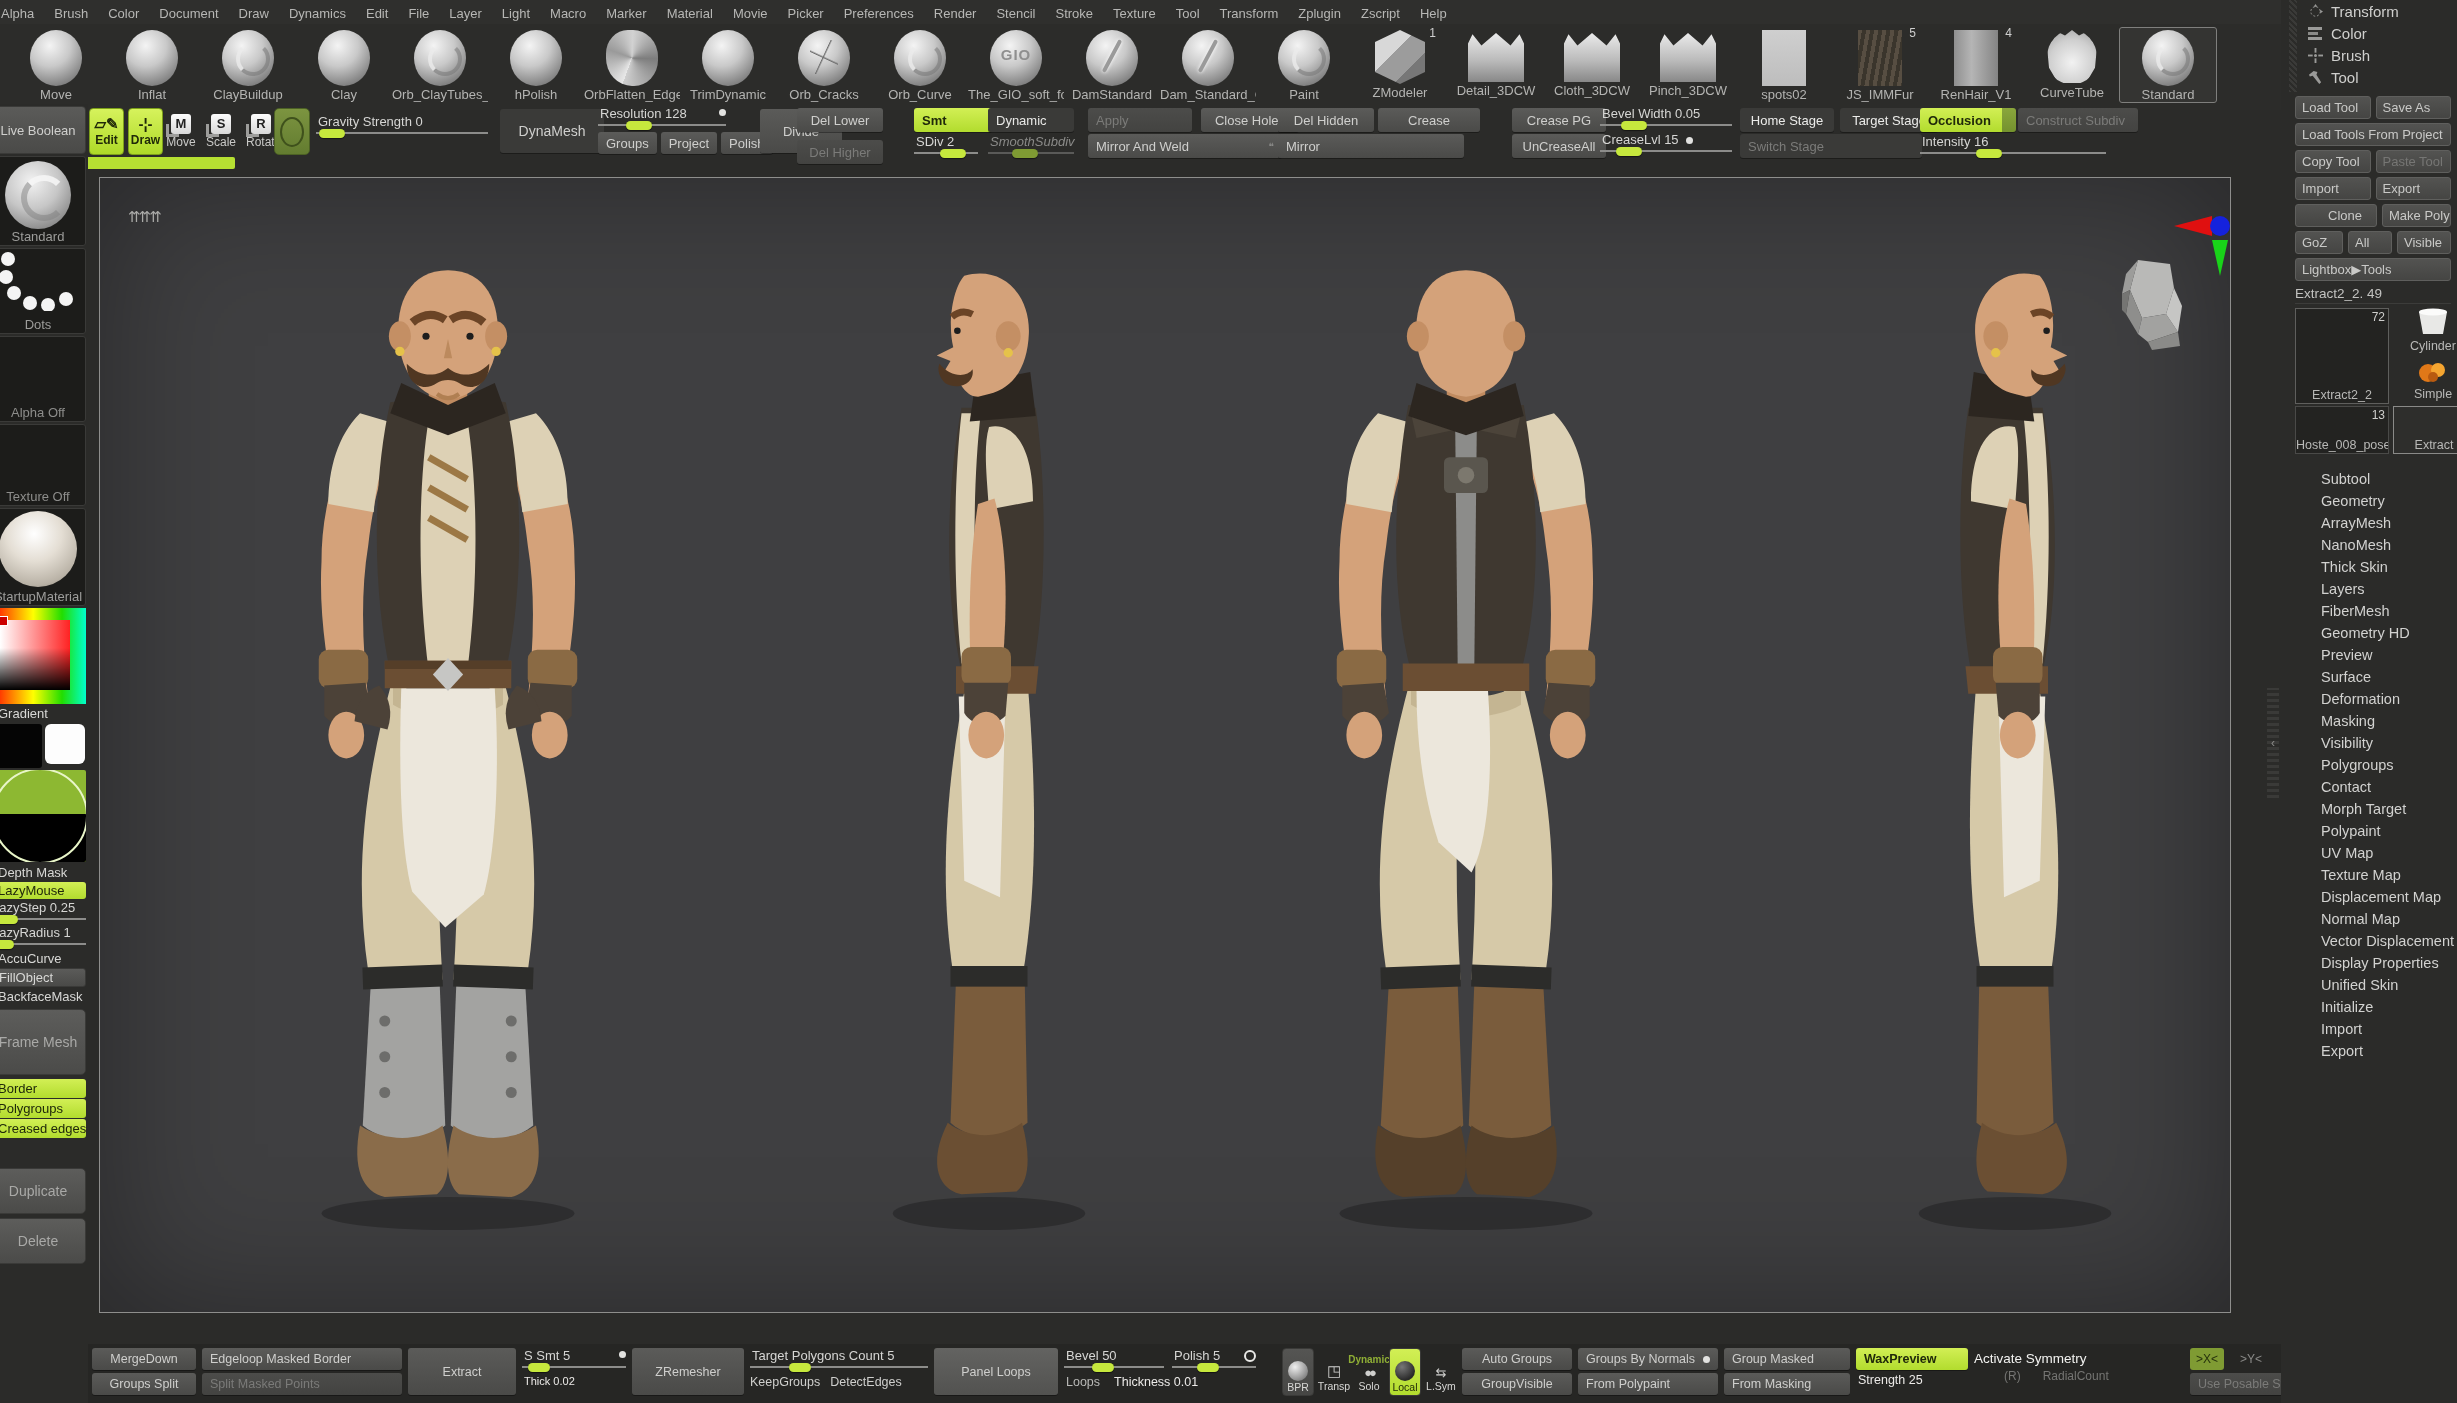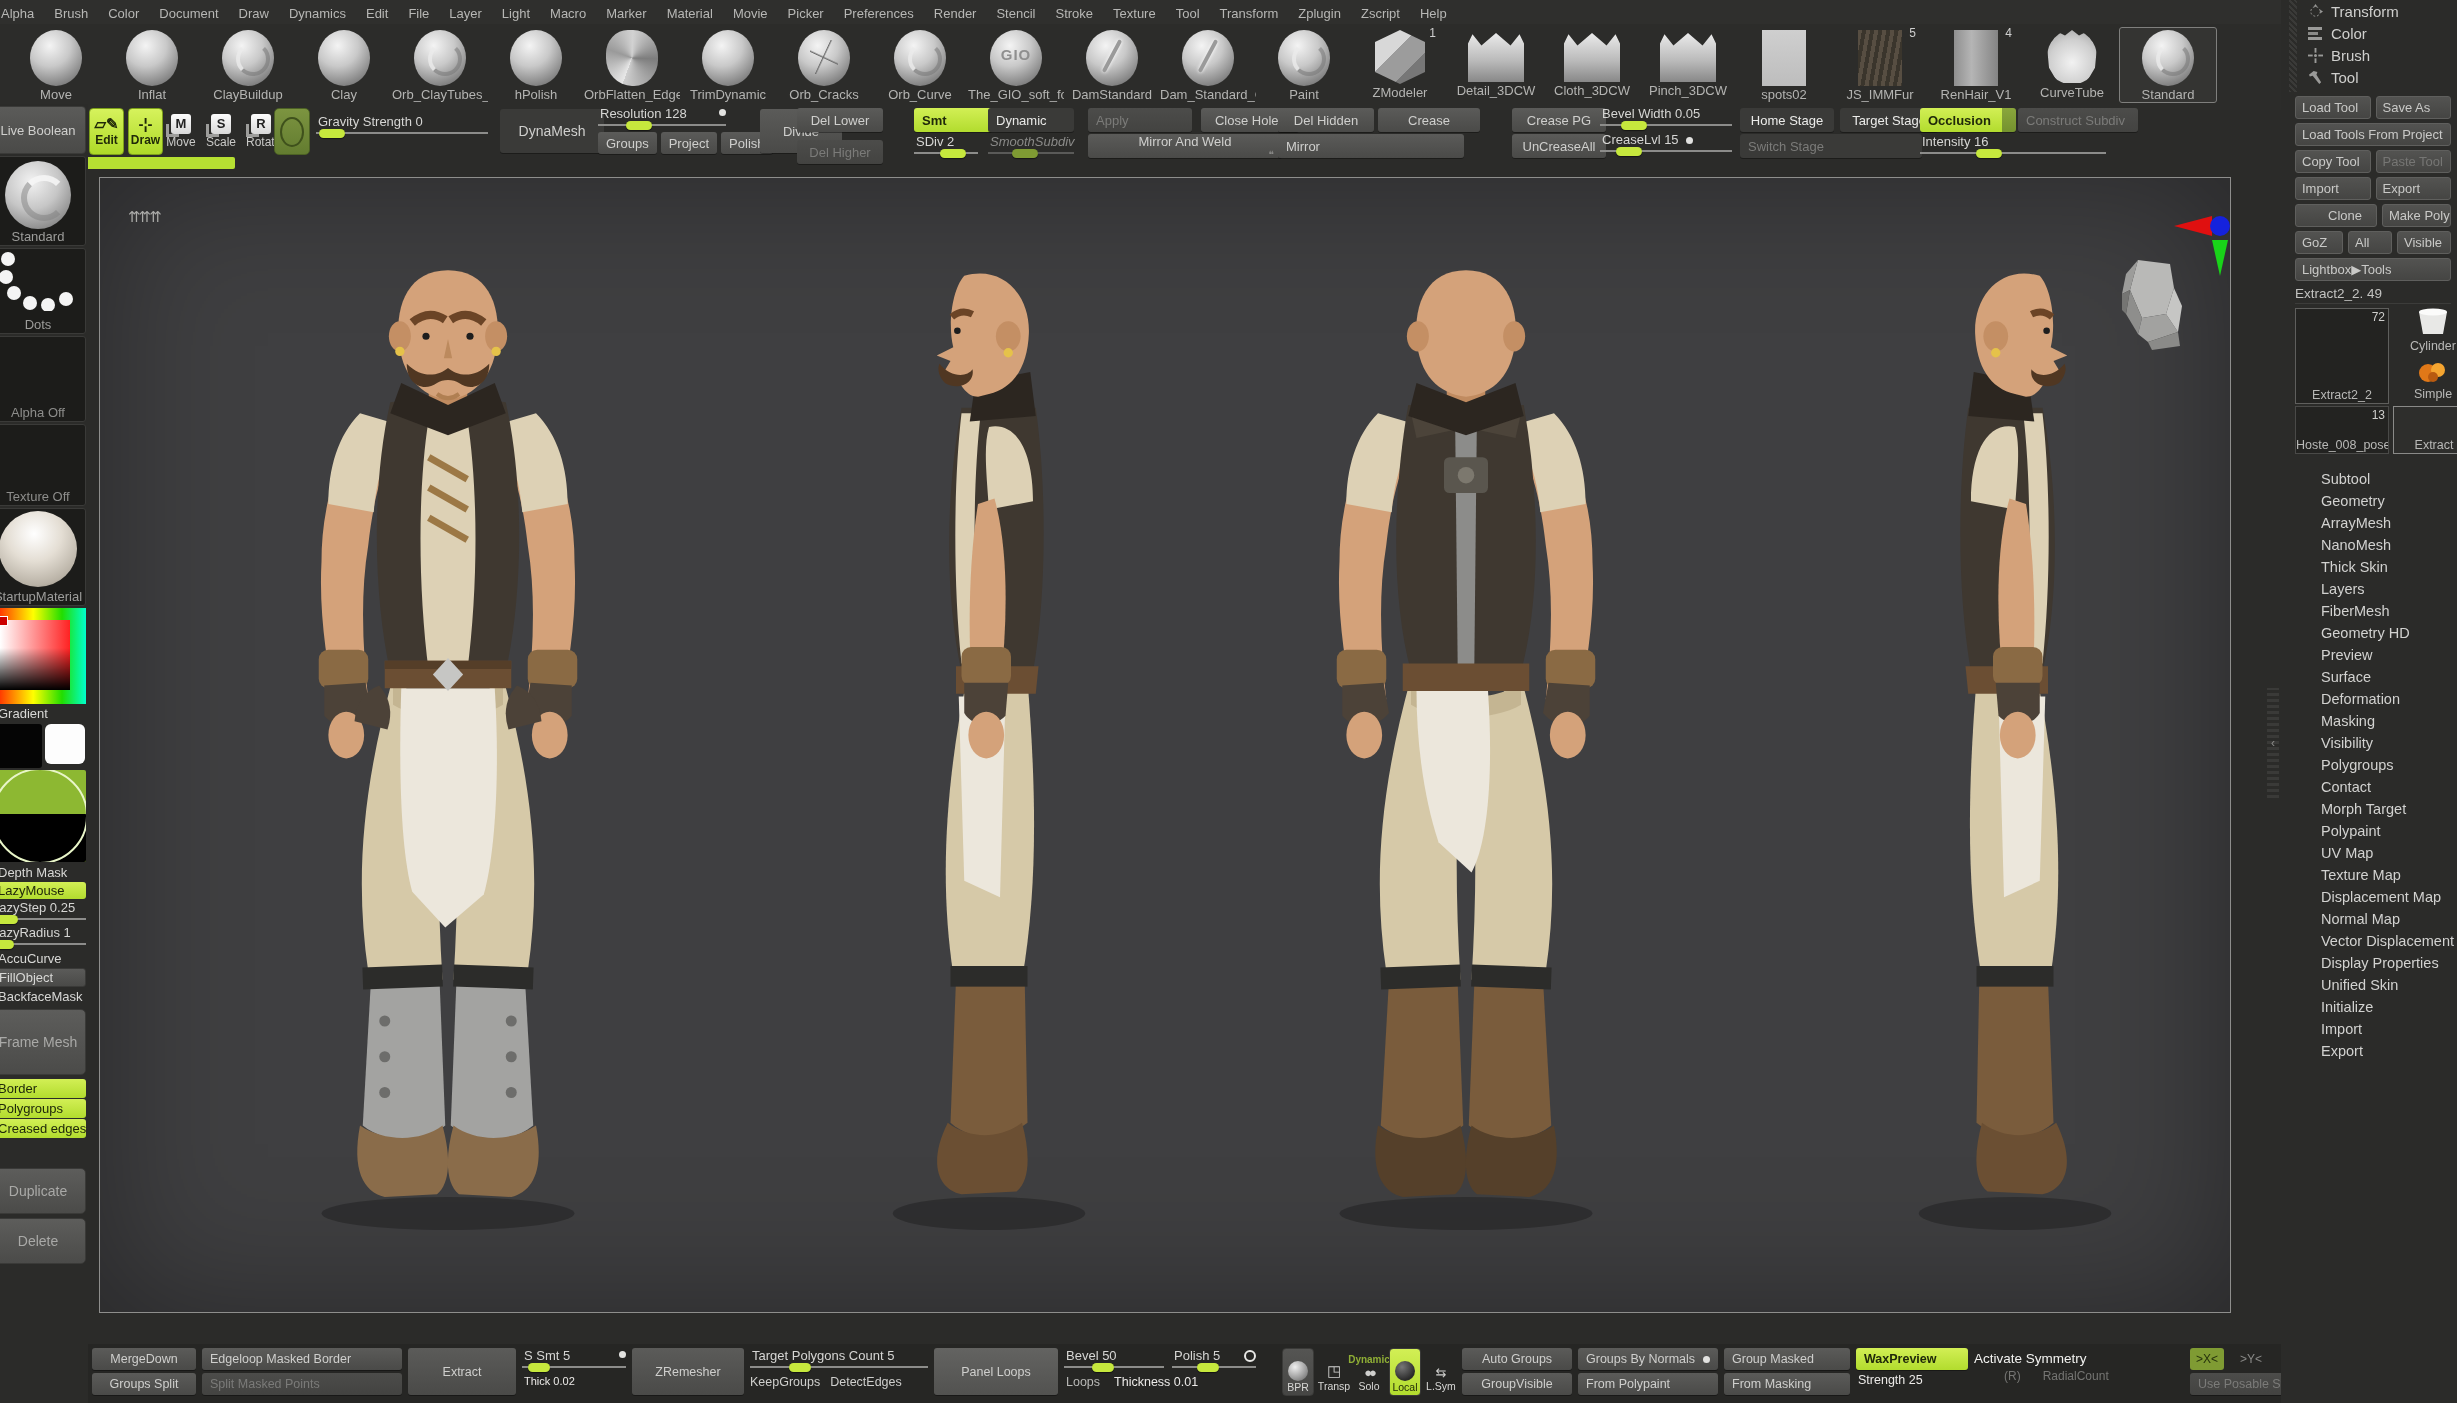--- a/index.html
+++ b/index.html
@@ -408,21 +408,21 @@
     </div>
     <div class="ts-abs" style="left:1000px;top:2px;display:flex;flex-direction:column;gap:2px;">
       <div style="display:flex;gap:9px;">
         <div class="zbtn dis" style="width:88px;justify-content:flex-start;">
             <span>Apply</span>
           </div>
         <div class="zbtn" style="width:82px;">
             <span>Close Holes</span>
           </div>
       </div>
-      <div class="zbtn" style="width:178px;justify-content:flex-start;flex-direction:column;">
+      <div class="zbtn" style="width:178px;justify-content:flex-start;">
           <span>Mirror And Weld</span>
           <span style="margin-left:auto;color:#8a8a88;font-size:10px;">❝</span>
         </div>
     </div>
     <div class="ts-abs" style="left:1190px;top:2px;display:flex;flex-direction:column;gap:2px;">
       <div style="display:flex;gap:4px;">
         <div class="zbtn" style="width:80px;">
             <span>Del Hidden</span>
           </div>
         <div class="zbtn" style="width:86px;">

